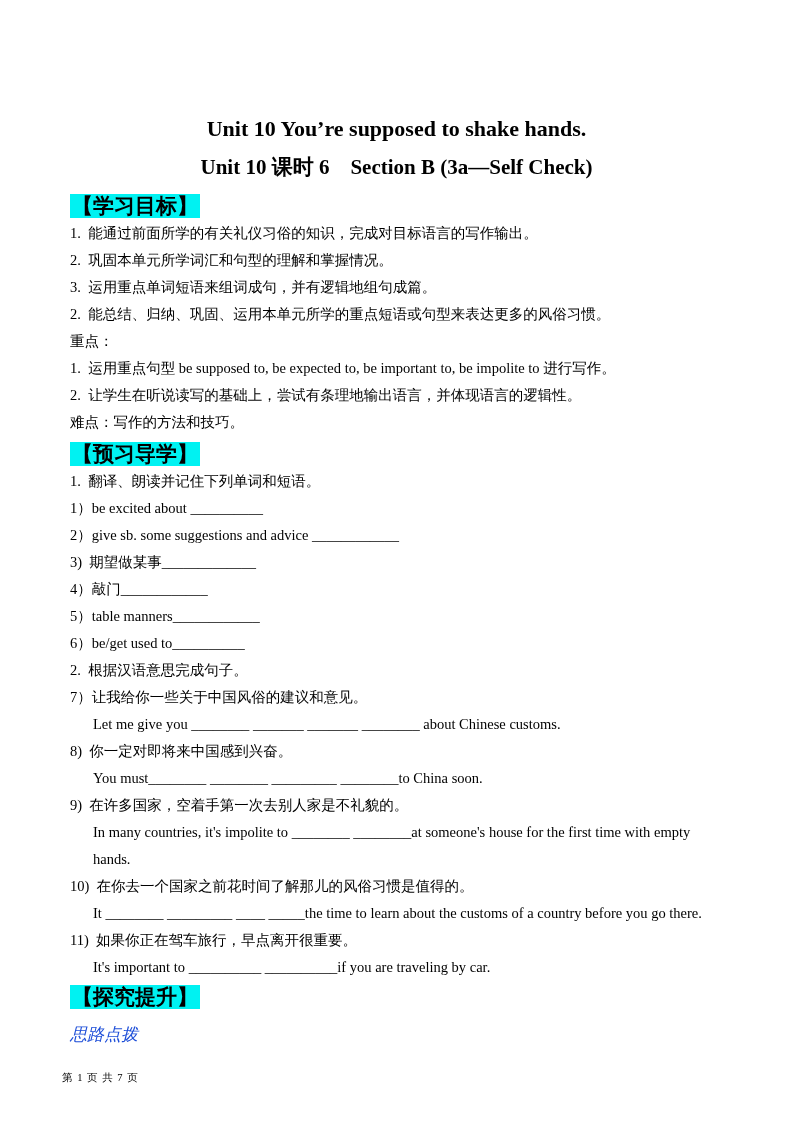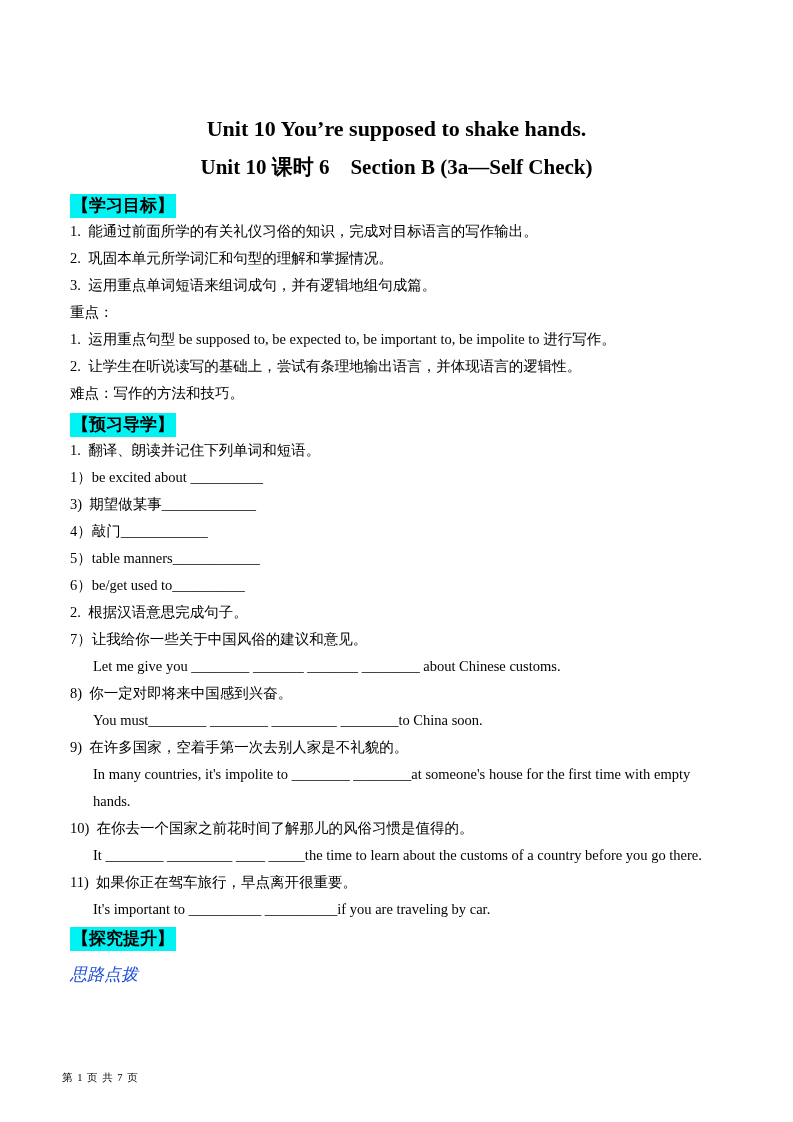--- a/index.html
+++ b/index.html
@@ -17,21 +17,21 @@
     text-align:center;font-size:22px;font-weight:bold;
     margin:93px 0 0;line-height:26px;white-space:pre-wrap;
   }
   .doc-subtitle{
     text-align:center;font-size:21px;font-weight:bold;
     margin:14px 0 0;line-height:22px;white-space:pre-wrap;
   }
   .hl-heading-row{margin:0;line-height:24px;}
   .hl-heading{
     display:inline-block;background:#00f2f2;color:#000;
-    font-size:17px;font-weight:bold;padding:1px 2px;line-height:22px;
+    font-size:21px;font-weight:bold;padding:1px 2px;line-height:22px;
     white-space:pre-wrap;
   }
   .red-heading{
     color:#ee0000;font-size:14.5px;font-weight:bold;
     line-height:20px;margin:0;white-space:pre-wrap;
   }
   p.line{
     font-size:14.5px;line-height:27px;margin:0;
     white-space:pre-wrap;
   }
@@ -60,31 +60,33 @@
 
     <h1 class="doc-title">Unit 10 You’re supposed to shake hands.</h1>
     <h2 class="doc-subtitle">Unit 10 课时 6    Section B (3a—Self Check)</h2>
 
     <div class="hl-heading-row mt-goals-heading">
       <span class="hl-heading">【学习目标】</span>
     </div>
     <p class="line mt-first-item">1.  能通过前面所学的有关礼仪习俗的知识，完成对目标语言的写作输出。</p>
     <p class="line">2.  巩固本单元所学词汇和句型的理解和掌握情况。</p>
     <p class="line">3.  运用重点单词短语来组词成句，并有逻辑地组句成篇。</p>
+    <p class="line">2.  能总结、归纳、巩固、运用本单元所学的重点短语或句型来表达更多的风俗习惯。</p>
 
     <p class="line mt-red-lines">重点：</p>
     <p class="line">1.  运用重点句型 be supposed to, be expected to, be important to, be impolite to 进行写作。</p>
     <p class="line">2.  让学生在听说读写的基础上，尝试有条理地输出语言，并体现语言的逻辑性。</p>
     <p class="line">难点：写作的方法和技巧。</p>
 
     <div class="hl-heading-row mt-preview-heading">
       <span class="hl-heading">【预习导学】</span>
     </div>
     <p class="line mt-preview-lines">1.  翻译、朗读并记住下列单词和短语。</p>
     <p class="line">1）be excited about __________</p>
+    <p class="line">2）give sb. some suggestions and advice ____________</p>
     <p class="line">3)  期望做某事_____________</p>
     <p class="line">4）敲门____________</p>
     <p class="line">5）table manners____________</p>
     <p class="line">6）be/get used to__________</p>
     <p class="line">2.  根据汉语意思完成句子。</p>
     <p class="line">7）让我给你一些关于中国风俗的建议和意见。</p>
     <p class="line indent">Let me give you ________ _______ _______ ________ about Chinese customs.</p>
     <p class="line">8)  你一定对即将来中国感到兴奋。</p>
     <p class="line indent">You must________ ________ _________ ________to China soon.</p>
     <p class="line">9)  在许多国家，空着手第一次去别人家是不礼貌的。</p>

